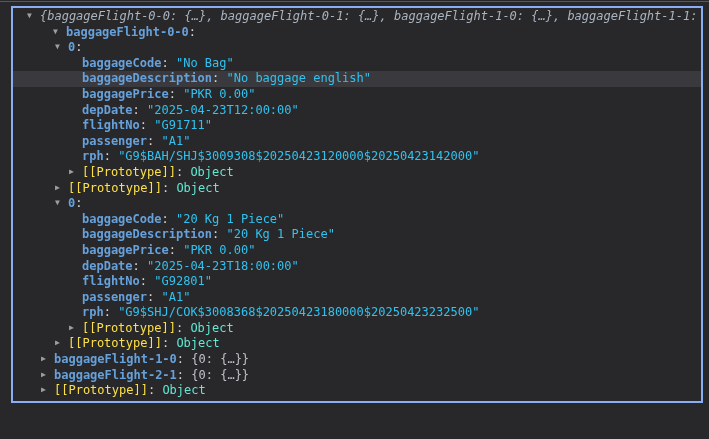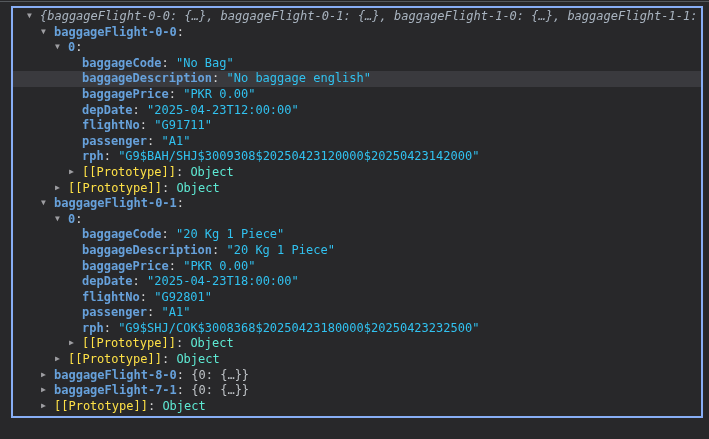--- a/index.html
+++ b/index.html
@@ -43,40 +43,39 @@
   .seg-object{color:#5eead4;}
 </style>
 </head>
 <body>
 
 <div class="page">
   <div class="divider"></div>
   <div class="log-entry">
     <div id="object-tree">
         <div class="row" style="padding-left: 14px;"><span class="arrow">▼</span><span class="seg-preview-root">{baggageFlight-0-0: {…}, baggageFlight-0-1: {…}, baggageFlight-1-0: {…}, baggageFlight-1-1: {…}}</span></div>
-        <div class="row" style="padding-left: 28px;"><span class="arrow">▼</span><span class="seg-key">baggageFlight-0-0</span><span class="seg-punct">:</span></div>
+        <div class="row" style="padding-left: 40px;"><span class="arrow">▼</span><span class="seg-key">baggageFlight-0-0</span><span class="seg-punct">:</span></div>
         <div class="row" style="padding-left: 42px;"><span class="arrow">▼</span><span class="seg-key">0</span><span class="seg-punct">:</span></div>
         <div class="row" style="padding-left: 56px;"><span class="arrow"></span><span class="seg-key">baggageCode</span><span class="seg-punct">: </span><span class="seg-string">"No Bag"</span></div>
         <div class="row highlight" style="padding-left: 56px;"><span class="arrow"></span><span class="seg-key">baggageDescription</span><span class="seg-punct">: </span><span class="seg-string">"No baggage english"</span></div>
         <div class="row" style="padding-left: 56px;"><span class="arrow"></span><span class="seg-key">baggagePrice</span><span class="seg-punct">: </span><span class="seg-string">"PKR 0.00"</span></div>
         <div class="row" style="padding-left: 56px;"><span class="arrow"></span><span class="seg-key">depDate</span><span class="seg-punct">: </span><span class="seg-string">"2025-04-23T12:00:00"</span></div>
         <div class="row" style="padding-left: 56px;"><span class="arrow"></span><span class="seg-key">flightNo</span><span class="seg-punct">: </span><span class="seg-string">"G91711"</span></div>
         <div class="row" style="padding-left: 56px;"><span class="arrow"></span><span class="seg-key">passenger</span><span class="seg-punct">: </span><span class="seg-string">"A1"</span></div>
         <div class="row" style="padding-left: 56px;"><span class="arrow"></span><span class="seg-key">rph</span><span class="seg-punct">: </span><span class="seg-string">"G9$BAH/SHJ$3009308$20250423120000$20250423142000"</span></div>
         <div class="row" style="padding-left: 56px;"><span class="arrow">▶</span><span class="seg-proto">[[Prototype]]</span><span class="seg-punct">: </span><span class="seg-object">Object</span></div>
         <div class="row" style="padding-left: 42px;"><span class="arrow">▶</span><span class="seg-proto">[[Prototype]]</span><span class="seg-punct">: </span><span class="seg-object">Object</span></div>
-        <div class="row" style="padding-left: 28px;"><span class="arrow">▼</span><span class="seg-key">baggageFlight-0-1</span><span class="seg-punct">:</span></div>
         <div class="row" style="padding-left: 42px;"><span class="arrow">▼</span><span class="seg-key">0</span><span class="seg-punct">:</span></div>
         <div class="row" style="padding-left: 56px;"><span class="arrow"></span><span class="seg-key">baggageCode</span><span class="seg-punct">: </span><span class="seg-string">"20 Kg 1 Piece"</span></div>
         <div class="row" style="padding-left: 56px;"><span class="arrow"></span><span class="seg-key">baggageDescription</span><span class="seg-punct">: </span><span class="seg-string">"20 Kg 1 Piece"</span></div>
         <div class="row" style="padding-left: 56px;"><span class="arrow"></span><span class="seg-key">baggagePrice</span><span class="seg-punct">: </span><span class="seg-string">"PKR 0.00"</span></div>
         <div class="row" style="padding-left: 56px;"><span class="arrow"></span><span class="seg-key">depDate</span><span class="seg-punct">: </span><span class="seg-string">"2025-04-23T18:00:00"</span></div>
         <div class="row" style="padding-left: 56px;"><span class="arrow"></span><span class="seg-key">flightNo</span><span class="seg-punct">: </span><span class="seg-string">"G92801"</span></div>
         <div class="row" style="padding-left: 56px;"><span class="arrow"></span><span class="seg-key">passenger</span><span class="seg-punct">: </span><span class="seg-string">"A1"</span></div>
         <div class="row" style="padding-left: 56px;"><span class="arrow"></span><span class="seg-key">rph</span><span class="seg-punct">: </span><span class="seg-string">"G9$SHJ/COK$3008368$20250423180000$20250423232500"</span></div>
         <div class="row" style="padding-left: 56px;"><span class="arrow">▶</span><span class="seg-proto">[[Prototype]]</span><span class="seg-punct">: </span><span class="seg-object">Object</span></div>
         <div class="row" style="padding-left: 42px;"><span class="arrow">▶</span><span class="seg-proto">[[Prototype]]</span><span class="seg-punct">: </span><span class="seg-object">Object</span></div>
-        <div class="row" style="padding-left: 28px;"><span class="arrow">▶</span><span class="seg-key">baggageFlight-8-0</span><span class="seg-punct">: </span><span class="seg-preview">{0: {…}}</span></div>
-        <div class="row" style="padding-left: 28px;"><span class="arrow">▶</span><span class="seg-key">baggageFlight-7-1</span><span class="seg-punct">: </span><span class="seg-preview">{0: {…}}</span></div>
+        <div class="row" style="padding-left: 28px;"><span class="arrow">▶</span><span class="seg-key">baggageFlight-1-0</span><span class="seg-punct">: </span><span class="seg-preview">{0: {…}}</span></div>
+        <div class="row" style="padding-left: 28px;"><span class="arrow">▶</span><span class="seg-key">baggageFlight-2-1</span><span class="seg-punct">: </span><span class="seg-preview">{0: {…}}</span></div>
         <div class="row" style="padding-left: 28px;"><span class="arrow">▶</span><span class="seg-proto">[[Prototype]]</span><span class="seg-punct">: </span><span class="seg-object">Object</span></div>
       </div>
   </div>
 </div>
 
 </body></html>

